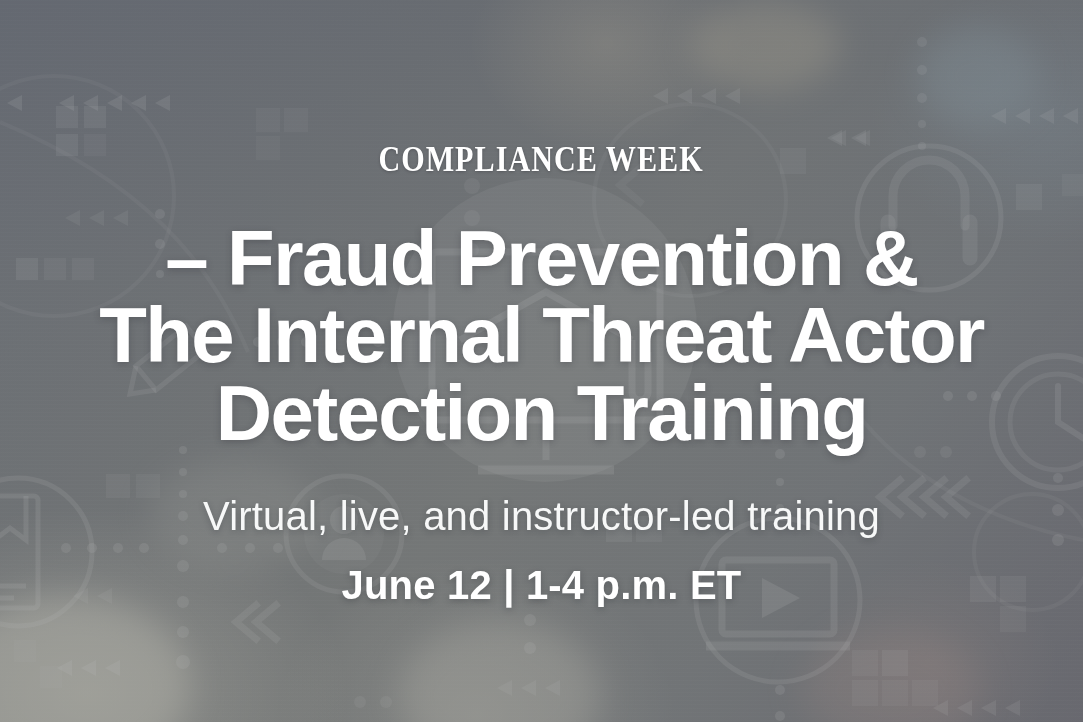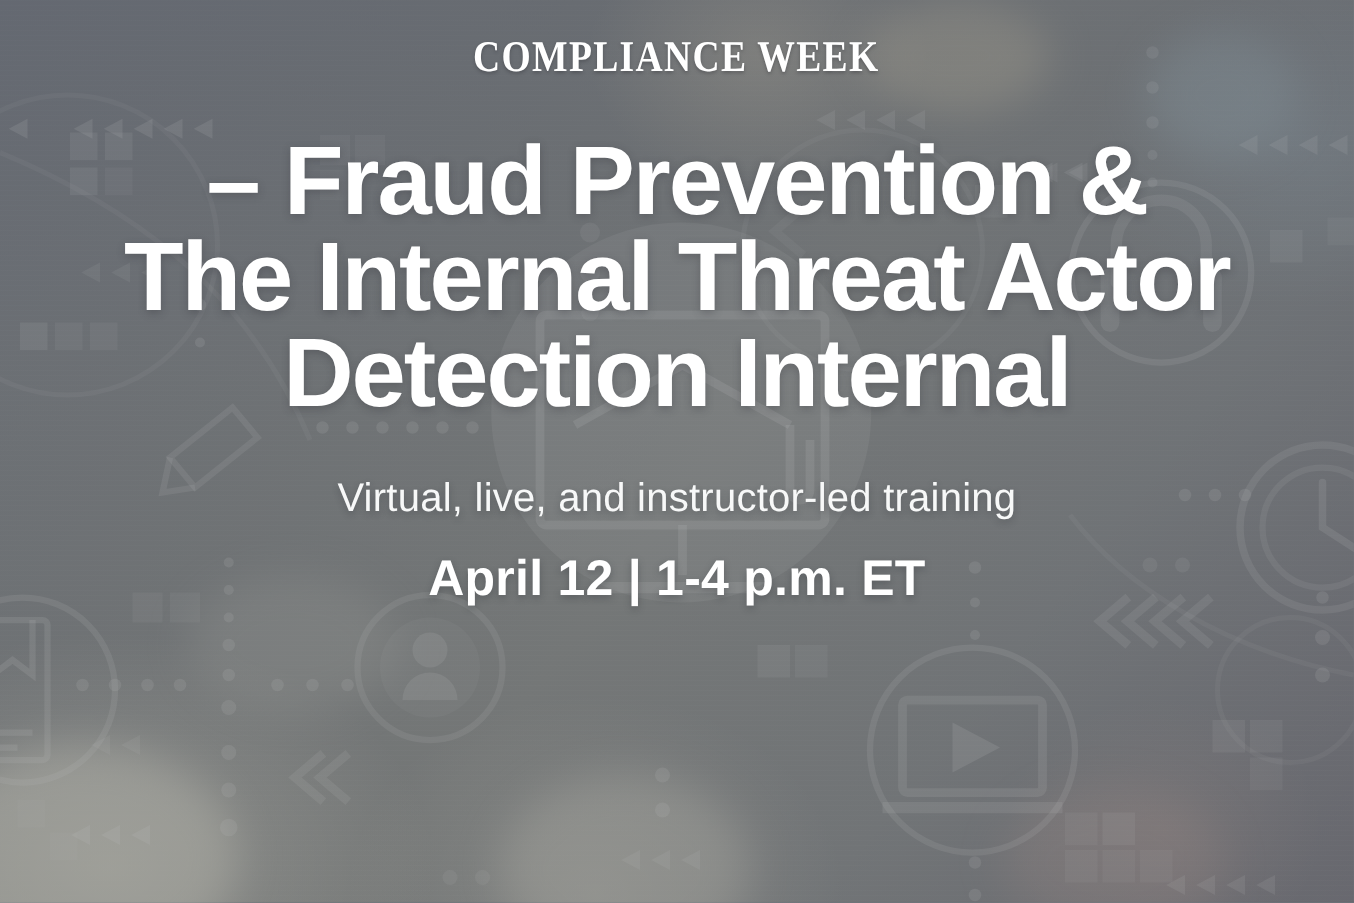--- a/index.html
+++ b/index.html
@@ -42,20 +42,21 @@
   .bg-scrim{
     position:absolute; inset:0;
     background:linear-gradient(180deg, rgba(94,98,106,0.50) 0%, rgba(104,107,110,0.42) 42%, rgba(110,112,112,0.46) 100%);
   }
 
   
   .content{
     position:absolute; inset:0;
     display:flex; flex-direction:column; align-items:center;
     text-align:center;
+    justify-content:center;
   }
 
   .logo{
     margin-top:26px;
     font-family:"Liberation Serif", serif;
     font-weight:700;
     font-size:35px;
     letter-spacing:1.2px;
     color:#ffffff;
     transform:scaleX(0.86);
@@ -70,21 +71,21 @@
     font-size:78px;
     line-height:0.99;
     letter-spacing:-1.6px;
     color:#ffffff;
     text-shadow:0 2px 7px rgba(45,48,52,0.30);
   }
   .headline .ln{ display:block; }
 
   .subtitle{
     margin-top:42px;
-    font-size:32px;
+    font-size:40px;
     font-weight:300;
     letter-spacing:0.2px;
     color:#f7f8f8;
     text-shadow:0 2px 6px rgba(45,48,52,0.32);
   }
 
   .datetime{
     margin-top:24px;
     font-size:40px;
     font-weight:700;
@@ -364,20 +365,20 @@
 
   <div class="bg-scrim"></div>
 
   <div class="content">
 
     <div class="logo">COMPLIANCE WEEK</div>
 
     <h1 class="headline">
       <span class="ln">– Fraud Prevention &amp;</span>
       <span class="ln">The Internal Threat Actor</span>
-      <span class="ln">Detection Internal</span>
+      <span class="ln">Detection Training</span>
     </h1>
 
     <div class="subtitle">Virtual, live, and instructor-led training</div>
 
-    <div class="datetime">April 12 | 1-4 p.m. ET</div>
+    <div class="datetime">June 12 | 1-4 p.m. ET</div>
   </div>
 </div>
 
 </body></html>

